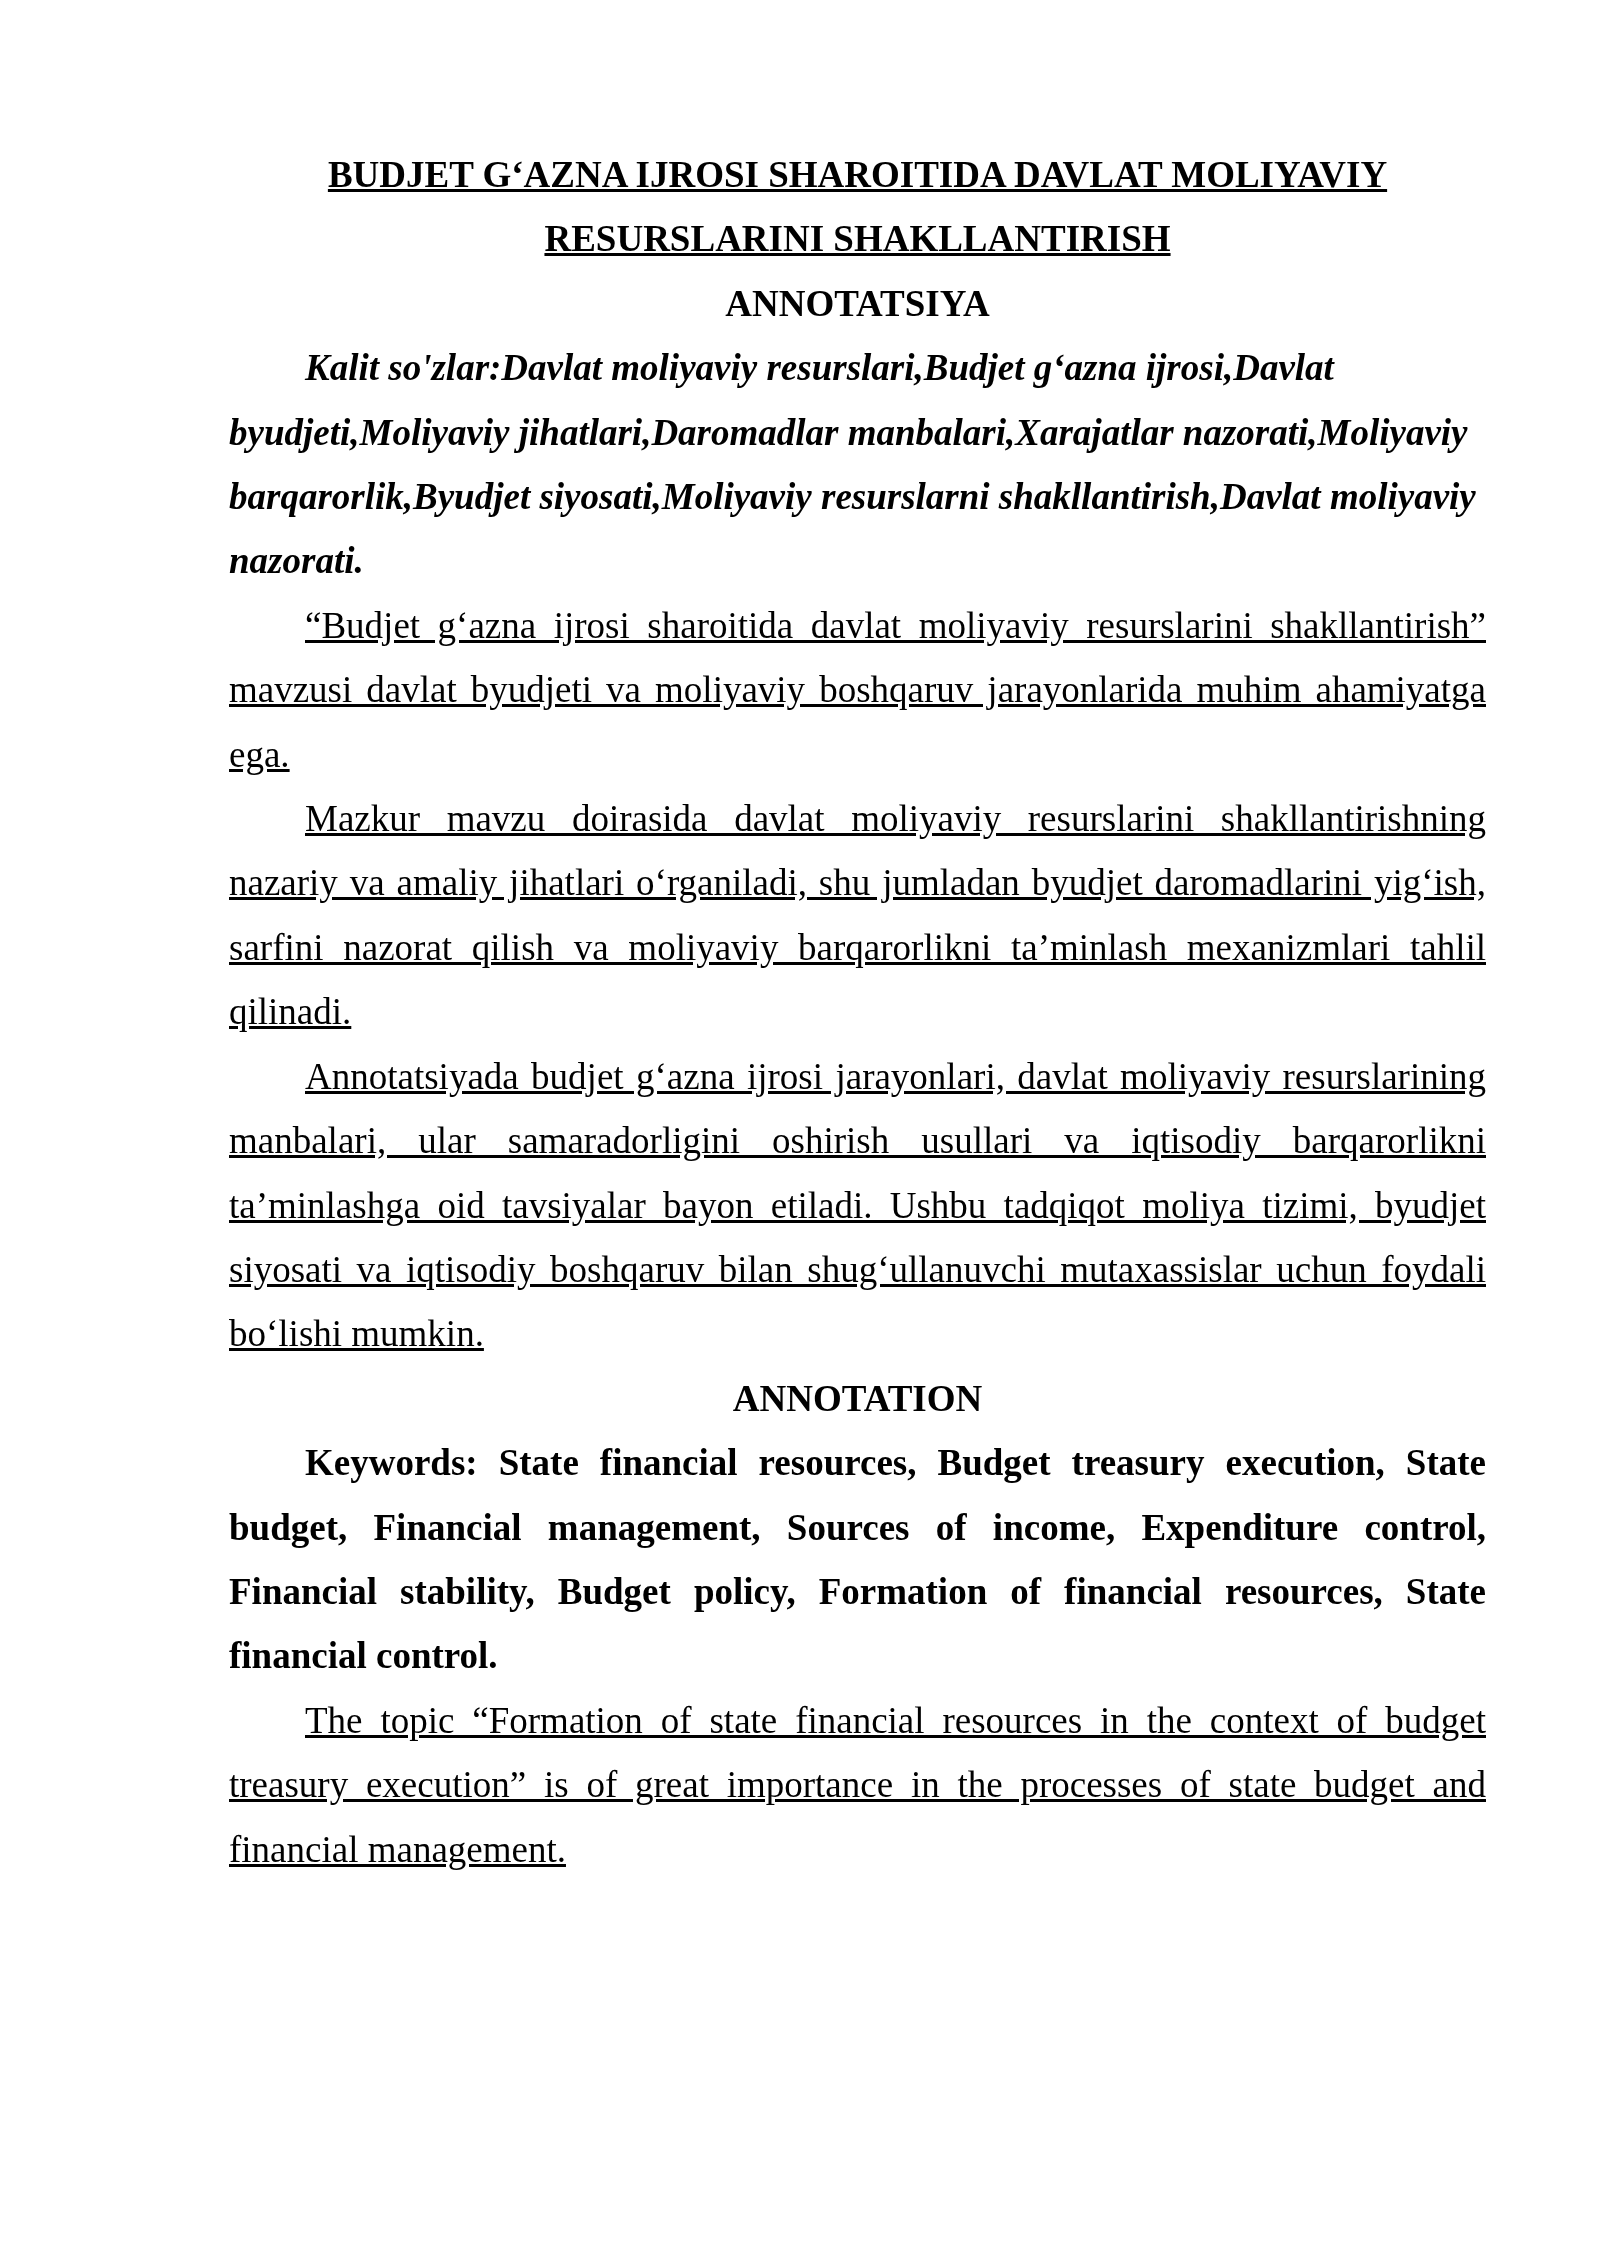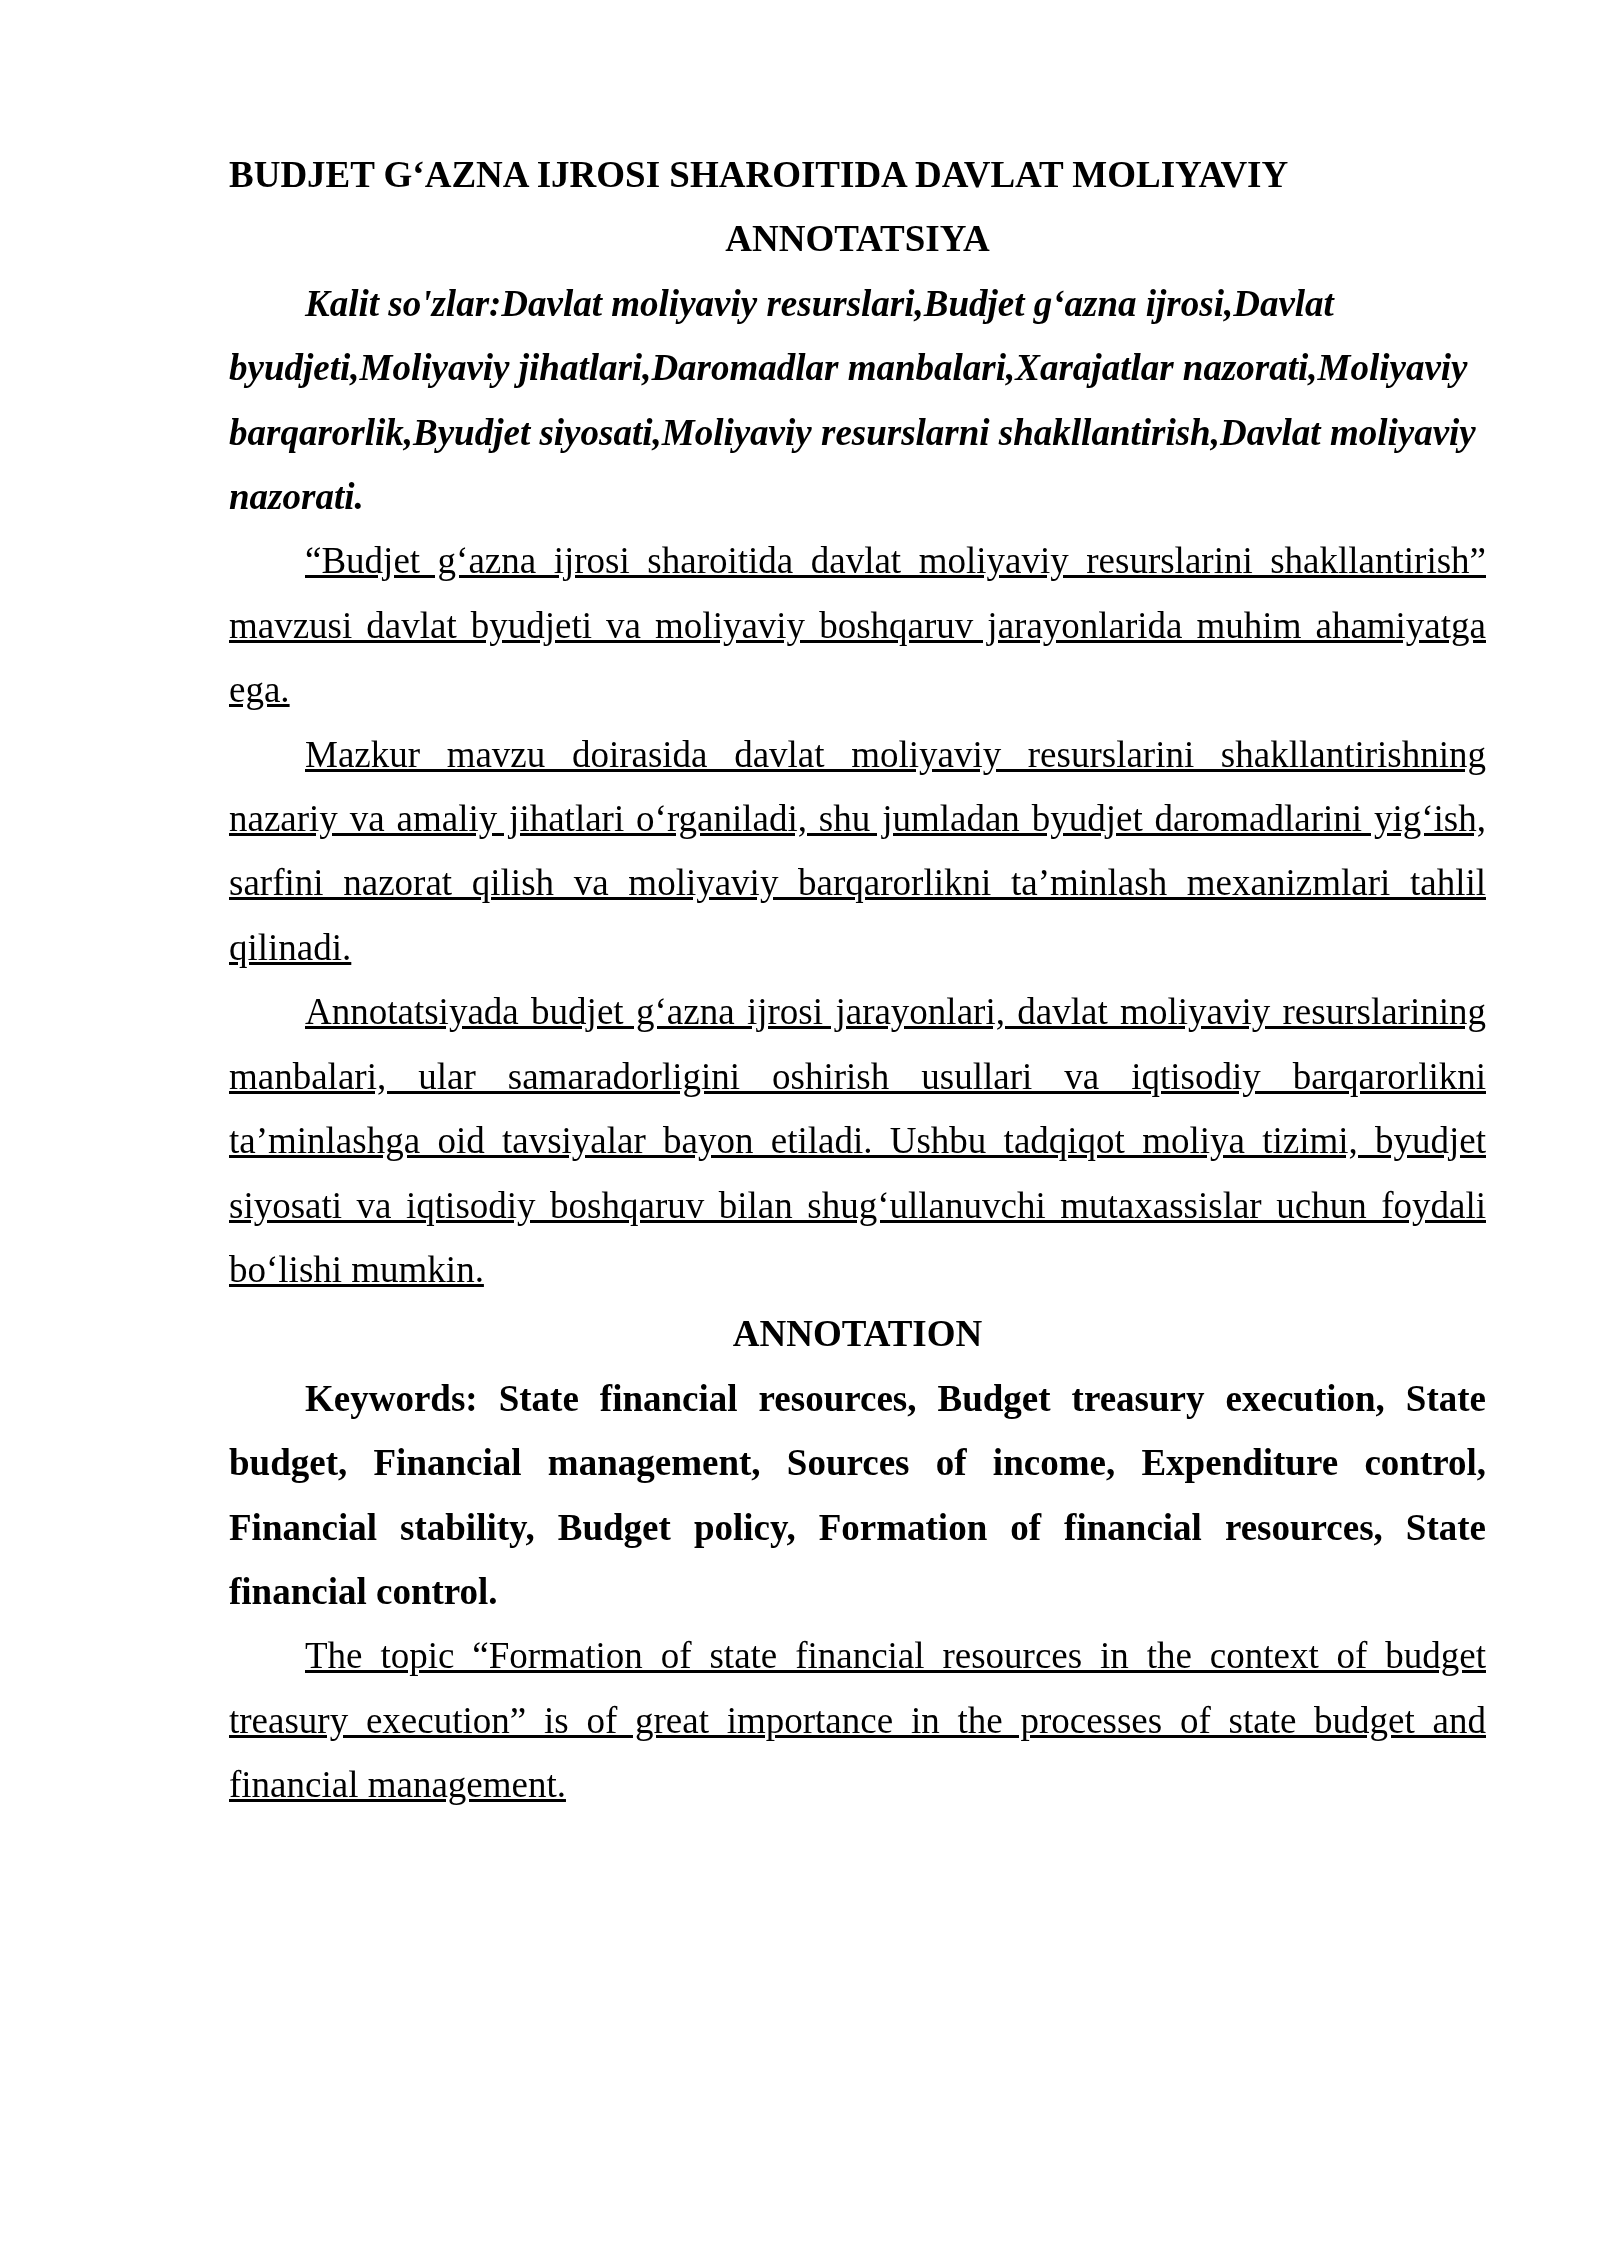--- a/index.html
+++ b/index.html
@@ -19,23 +19,24 @@
   .content {
     position: absolute;
     left: 229px;
     top: 143px;
     width: 1257px;
     font-size: 37px;
     line-height: 64.4px;
   }
   .title {
     font-weight: bold;
-    text-align: left;
+    text-align: center;
     margin: 0;
     font-size: 37px;
+    text-decoration: underline;
   }
   .title-line {
     display: block;
   }
   .heading {
     font-weight: bold;
     text-align: center;
     margin: 0;
     font-size: 37px;
   }
@@ -60,20 +61,21 @@
   }
 </style>
 </head>
 <body>
 
 <div class="page">
   <div class="content">
 
     <h1 class="title">
       <span class="title-line">BUDJET GʻAZNA IJROSI SHAROITIDA DAVLAT MOLIYAVIY</span>
+      <span class="title-line">RESURSLARINI SHAKLLANTIRISH</span>
     </h1>
 
     <h2 class="heading">ANNOTATSIYA</h2>
 
     <p class="keywords-uz">Kalit so'zlar:Davlat moliyaviy resurslari,Budjet gʻazna ijrosi,Davlat byudjeti,Moliyaviy jihatlari,Daromadlar manbalari,Xarajatlar nazorati,Moliyaviy barqarorlik,Byudjet siyosati,Moliyaviy resurslarni shakllantirish,Davlat moliyaviy nazorati.</p>
 
     <p class="body-par">“Budjet gʻazna ijrosi sharoitida davlat moliyaviy resurslarini shakllantirish” mavzusi davlat byudjeti va moliyaviy boshqaruv jarayonlarida muhim ahamiyatga ega.</p>
 
     <p class="body-par">Mazkur mavzu doirasida davlat moliyaviy resurslarini shakllantirishning nazariy va amaliy jihatlari oʻrganiladi, shu jumladan byudjet daromadlarini yigʻish, sarfini nazorat qilish va moliyaviy barqarorlikni ta’minlash mexanizmlari tahlil qilinadi.</p>
 

